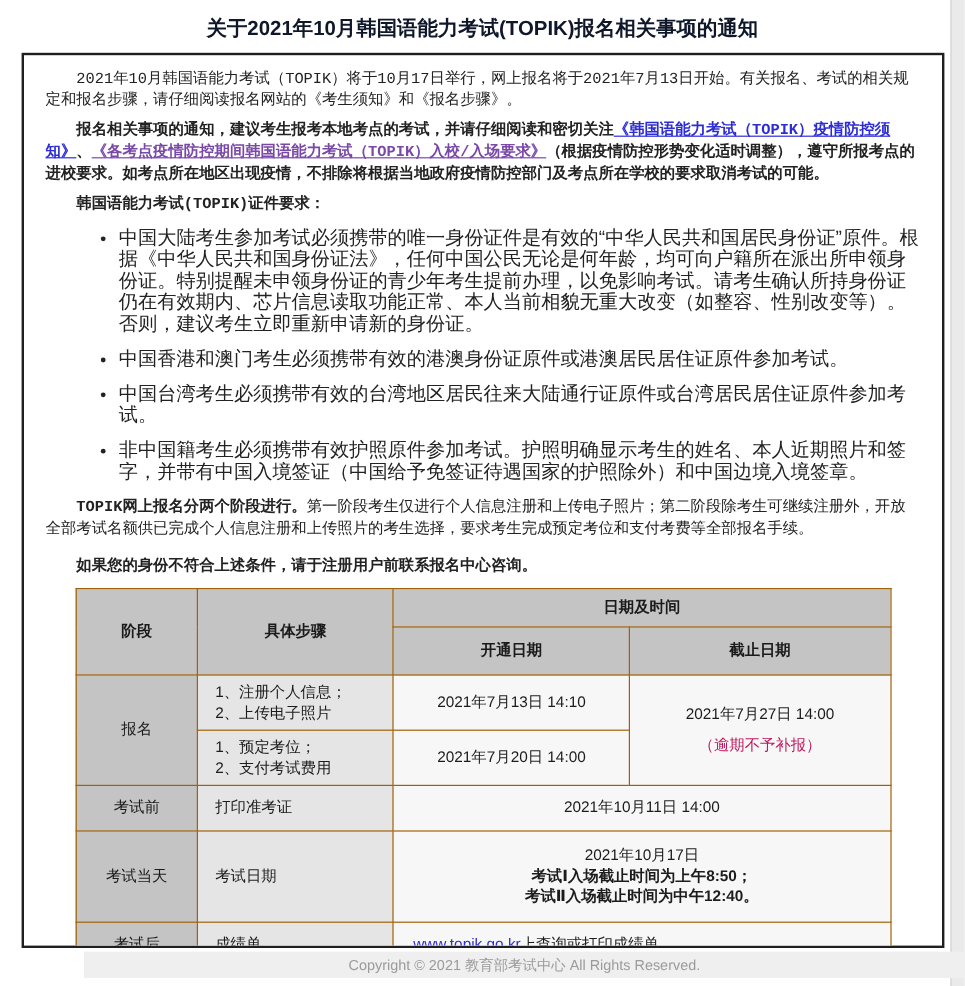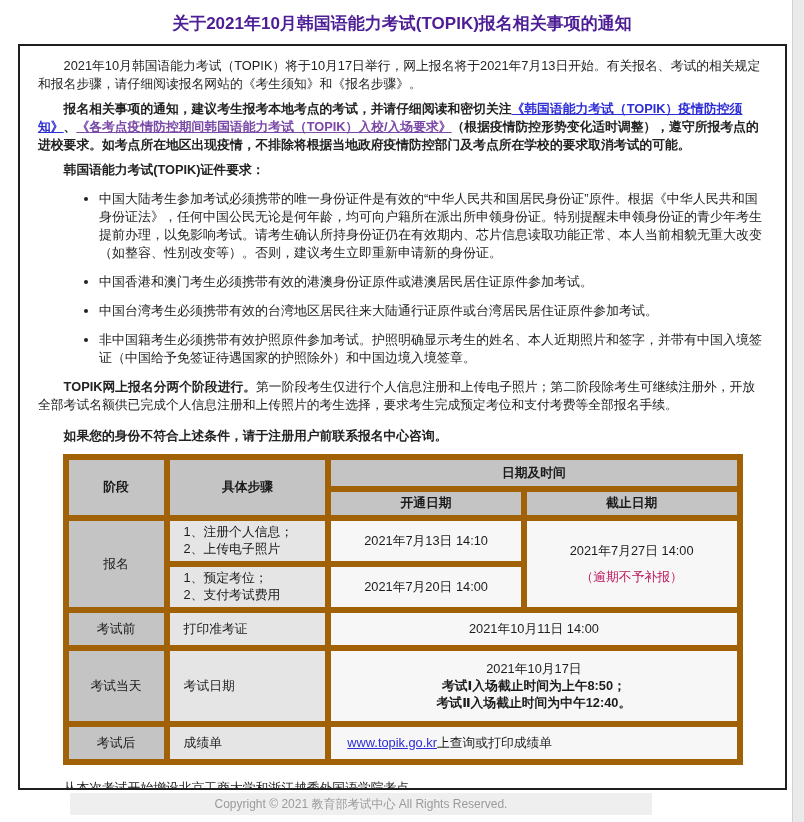--- a/index.html
+++ b/index.html
@@ -7,71 +7,71 @@
     width:804px;height:822px;position:relative;overflow:hidden;
     background:#ffffff;color:#1c1c1c;
     font-family:"Liberation Sans","DejaVu Sans",sans-serif;
   }
   .right-strip{
     position:absolute;top:0;right:0;width:11px;height:822px;
     background:#eaeaea;border-left:1px solid #d2d2d2;
   }
   .notice-title{
     margin:13px 40px 8px 40px;text-align:center;
-    font-size:17px;font-weight:bold;color:#4c1d95;line-height:22px;
+    font-size:17px;font-weight:bold;color:#0f172a;line-height:22px;
   }
   .content-box{
     position:absolute;left:18px;top:44px;width:769px;height:746px;
     box-sizing:border-box;border:2px solid #1f1f1f;background:#ffffff;
     padding:4px 18px 10px 18px;overflow:hidden;
   }
   .content-box p{
     margin:7px 0;font-size:12.8px;line-height:18px;color:#222;
   }
-  .indent{text-indent:2em;}
+  .indent{text-indent:2em;font-family:Liberation Mono, monospace;}
   .bold{font-weight:bold;}
   a.doc-link{font-weight:bold;text-decoration:underline;cursor:pointer;}
   a.link-blue{color:#2d2dd6;}
   a.link-purple{color:#7a49a8;}
   ul.id-list{
     margin:5px 0 5px 46px;padding-left:15px;
   }
   ul.id-list li{
-    font-size:13px;line-height:18px;margin:11px 0;color:#222;
+    font-size:16px;line-height:18px;margin:11px 0;color:#222;
   }
   .warn{margin-top:13px !important;}
   .phase{margin-top:11px !important;}
   table.notice-table{
     width:680px;margin:9px auto 0 auto;border-collapse:collapse;
     font-size:12.8px;table-layout:fixed;
   }
   .notice-table th,.notice-table td{
-    border:6px solid #a16207;padding:3px 10px;vertical-align:middle;
+    border:1px solid #a16207;padding:3px 10px;vertical-align:middle;
   }
   .notice-table th{
     background:#c4c4c4;font-weight:bold;text-align:center;color:#1a1a1a;
   }
   td.stage{
     background:#c4c4c4;text-align:center;color:#1a1a1a;
   }
   td.steps{background:#e5e5e5;text-align:left;padding-left:14px;}
   td.cell-center{background:#f7f7f7;text-align:center;}
   td.cell-left{background:#f7f7f7;text-align:left;padding-left:16px;}
   .col-stage{width:15%;}.col-steps{width:24%;}.col-open{width:29%;}.col-dead{width:32%;}
   tr.hrow-top{height:32px;}
-  tr.hrow-sub{height:28px;}
+  tr.hrow-sub{height:40px;}
   tr.r-sub{height:46px;}
   tr.r-short{height:38px;}
   tr.r-tall{height:76px;}
   .red-note{color:#be185d;margin-top:9px;}
   a.topik-link{color:#2d2dd6;text-decoration:underline;cursor:pointer;margin-top:12px;}
   .closing{margin-top:14px !important;}
   .sign-date{text-align:left;padding-right:26px;margin-top:10px !important;}
   .copyright-bar{
-    position:absolute;left:70px;top:793px;width:582px;height:22px;
+    position:absolute;left:70px;top:793px;width:734px;height:22px;
     background:#efefef;color:#9b9b9b;font-size:12px;line-height:22px;
     text-align:center;
   }
 </style>
 </head>
 <body>
 
 <div class="right-strip"></div>
 
 <h1 class="notice-title">关于2021年10月韩国语能力考试(TOPIK)报名相关事项的通知</h1>

